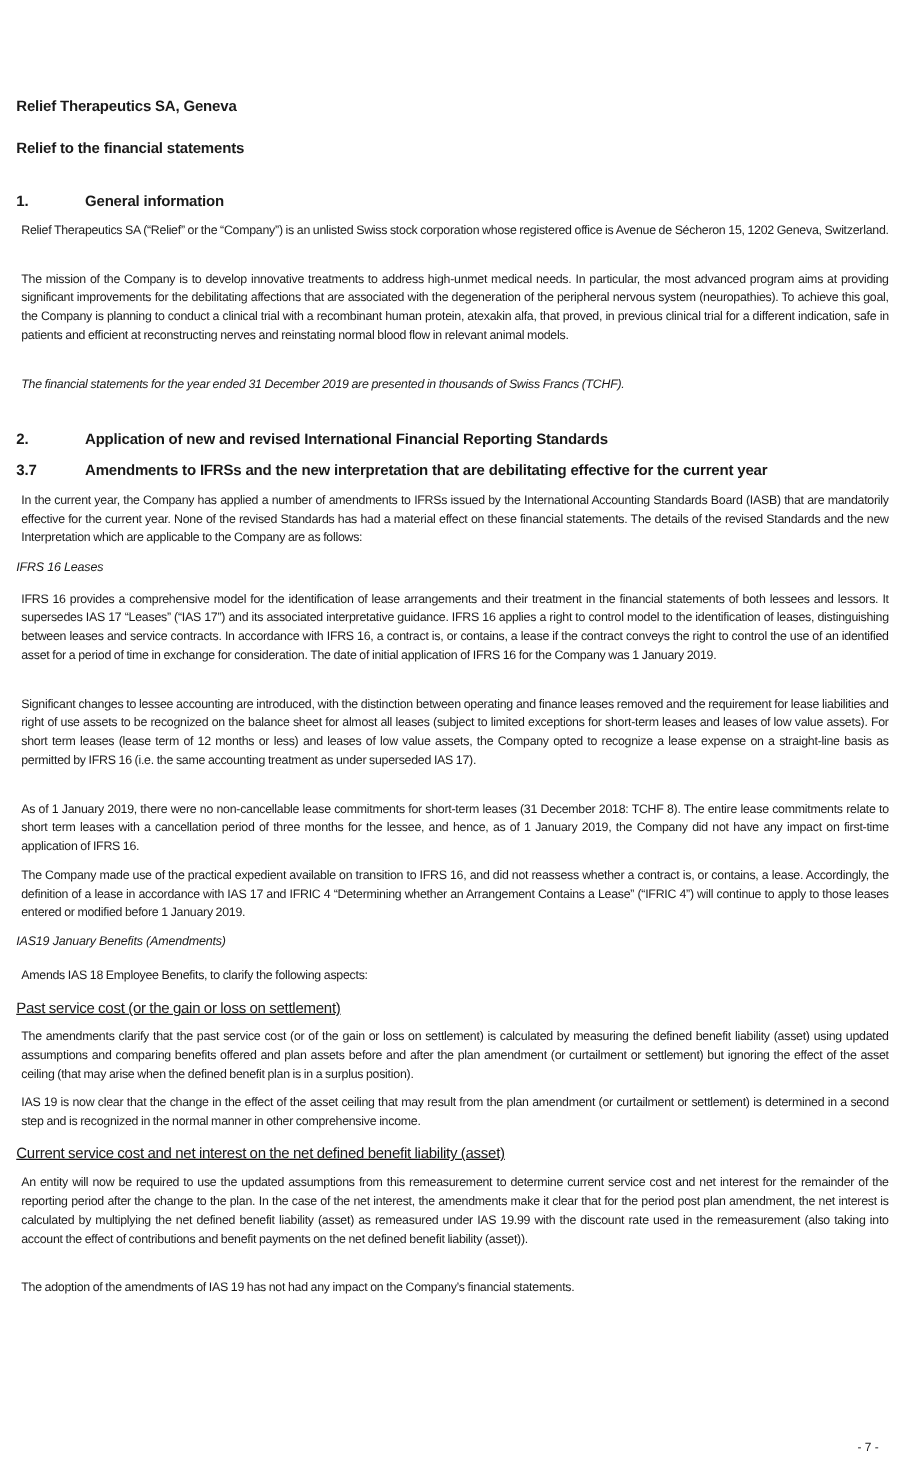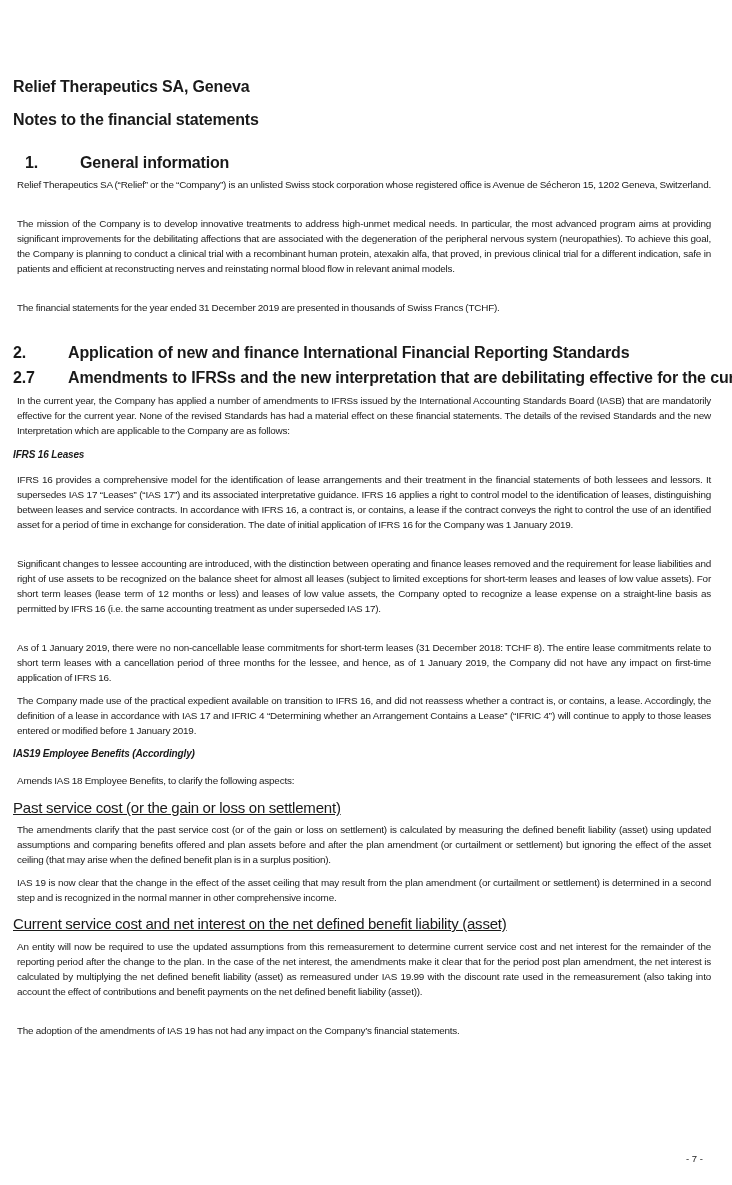--- a/index.html
+++ b/index.html
@@ -17,21 +17,21 @@
     }
     .page {
       position: absolute;
       left: 13px;
       top: 0;
       width: 694px;
     }
     .line-head {
       position: absolute;
       left: 0;
-      font-size: 16px;
+      font-size: 12px;
       font-weight: bold;
       white-space: nowrap;
       letter-spacing: -0.15px;
     }
     .num {
       display: inline-block;
       width: 55px;
     }
     .para {
       position: absolute;
@@ -41,76 +41,76 @@
       line-height: 15px;
       text-align: justify;
       text-align-last: left;
       letter-spacing: -0.2px;
       word-spacing: -0.3px;
     }
     .sub-italic {
       position: absolute;
       left: 0;
       font-size: 10px;
-      font-weight: bold;
+      font-weight: normal;
       font-style: italic;
       white-space: nowrap;
       letter-spacing: -0.15px;
     }
     .underline {
       position: absolute;
       left: 0;
-      font-size: 15px;
+      font-size: 12px;
       text-decoration: underline;
       white-space: nowrap;
       letter-spacing: -0.2px;
       word-spacing: -0.3px;
     }
     .page-number {
       position: absolute;
       left: 686px;
       top: 1153px;
       font-size: 9.5px;
       white-space: nowrap;
     }
   </style>
 </head>
 <body>
 
 <div class="page">
 
   <div class="line-head" style="top:78px;">Relief Therapeutics SA, Geneva</div>
-  <div class="line-head" style="top:111px;">Notes to the financial statements</div>
+  <div class="line-head" style="top:111px;">Relief to the financial statements</div>
 
-  <div class="line-head" style="top:154px;margin-left:12px;">
+  <div class="line-head" style="top:154px;">
     <span class="num">1.</span><span>General information</span>
   </div>
 
   <div class="para" style="top:177px;">Relief Therapeutics SA (“Relief” or the “Company”) is an unlisted Swiss stock corporation whose registered office is Avenue de Sécheron 15, 1202 Geneva, Switzerland.</div>
   <div class="para" style="top:216px;">The mission of the Company is to develop innovative treatments to address high-unmet medical needs. In particular, the most advanced program aims at providing significant improvements for the debilitating affections that are associated with the degeneration of the peripheral nervous system (neuropathies). To achieve this goal, the Company is planning to conduct a clinical trial with a recombinant human protein, atexakin alfa, that proved, in previous clinical trial for a different indication, safe in patients and efficient at reconstructing nerves and reinstating normal blood flow in relevant animal models.</div>
-  <div class="para" style="top:300px;">The financial statements for the year ended 31 December 2019 are presented in thousands of Swiss Francs (TCHF).</div>
+  <div class="para" style="top:300px;font-style:italic;">The financial statements for the year ended 31 December 2019 are presented in thousands of Swiss Francs (TCHF).</div>
 
   <div class="line-head" style="top:344px;">
-    <span class="num">2.</span><span>Application of new and finance International Financial Reporting Standards</span>
+    <span class="num">2.</span><span>Application of new and revised International Financial Reporting Standards</span>
   </div>
 
   <div class="line-head" style="top:369px;">
-    <span class="num">2.7</span><span>Amendments to IFRSs and the new interpretation that are debilitating effective for the current year</span>
+    <span class="num">3.7</span><span>Amendments to IFRSs and the new interpretation that are debilitating effective for the current year</span>
   </div>
 
   <div class="para" style="top:393px;">In the current year, the Company has applied a number of amendments to IFRSs issued by the International Accounting Standards Board (IASB) that are mandatorily effective for the current year. None of the revised Standards has had a material effect on these financial statements. The details of the revised Standards and the new Interpretation which are applicable to the Company are as follows:</div>
 
   <div class="sub-italic" style="top:449px;">IFRS 16 Leases</div>
 
   <div class="para" style="top:472px;">IFRS 16 provides a comprehensive model for the identification of lease arrangements and their treatment in the financial statements of both lessees and lessors. It supersedes IAS 17 “Leases” (“IAS 17”) and its associated interpretative guidance. IFRS 16 applies a right to control model to the identification of leases, distinguishing between leases and service contracts. In accordance with IFRS 16, a contract is, or contains, a lease if the contract conveys the right to control the use of an identified asset for a period of time in exchange for consideration. The date of initial application of IFRS 16 for the Company was 1 January 2019.</div>
   <div class="para" style="top:556px;">Significant changes to lessee accounting are introduced, with the distinction between operating and finance leases removed and the requirement for lease liabilities and right of use assets to be recognized on the balance sheet for almost all leases (subject to limited exceptions for short-term leases and leases of low value assets). For short term leases (lease term of 12 months or less) and leases of low value assets, the Company opted to recognize a lease expense on a straight-line basis as permitted by IFRS 16 (i.e. the same accounting treatment as under superseded IAS 17).</div>
   <div class="para" style="top:640px;">As of 1 January 2019, there were no non-cancellable lease commitments for short-term leases (31 December 2018: TCHF 8). The entire lease commitments relate to short term leases with a cancellation period of three months for the lessee, and hence, as of 1 January 2019, the Company did not have any impact on first-time application of IFRS 16.</div>
   <div class="para" style="top:693px;">The Company made use of the practical expedient available on transition to IFRS 16, and did not reassess whether a contract is, or contains, a lease. Accordingly, the definition of a lease in accordance with IAS 17 and IFRIC 4 “Determining whether an Arrangement Contains a Lease” (“IFRIC 4”) will continue to apply to those leases entered or modified before 1 January 2019.</div>
 
-  <div class="sub-italic" style="top:748px;">IAS19 Employee Benefits (Accordingly)</div>
+  <div class="sub-italic" style="top:748px;">IAS19 January Benefits (Amendments)</div>
 
   <div class="para" style="top:773px;">Amends IAS 18 Employee Benefits, to clarify the following aspects:</div>
 
   <div class="underline" style="top:799px;">Past service cost (or the gain or loss on settlement)</div>
 
   <div class="para" style="top:822px;">The amendments clarify that the past service cost (or of the gain or loss on settlement) is calculated by measuring the defined benefit liability (asset) using updated assumptions and comparing benefits offered and plan assets before and after the plan amendment (or curtailment or settlement) but ignoring the effect of the asset ceiling (that may arise when the defined benefit plan is in a surplus position).</div>
   <div class="para" style="top:875px;">IAS 19 is now clear that the change in the effect of the asset ceiling that may result from the plan amendment (or curtailment or settlement) is determined in a second step and is recognized in the normal manner in other comprehensive income.</div>
 
   <div class="underline" style="top:915px;">Current service cost and net interest on the net defined benefit liability (asset)</div>
 

